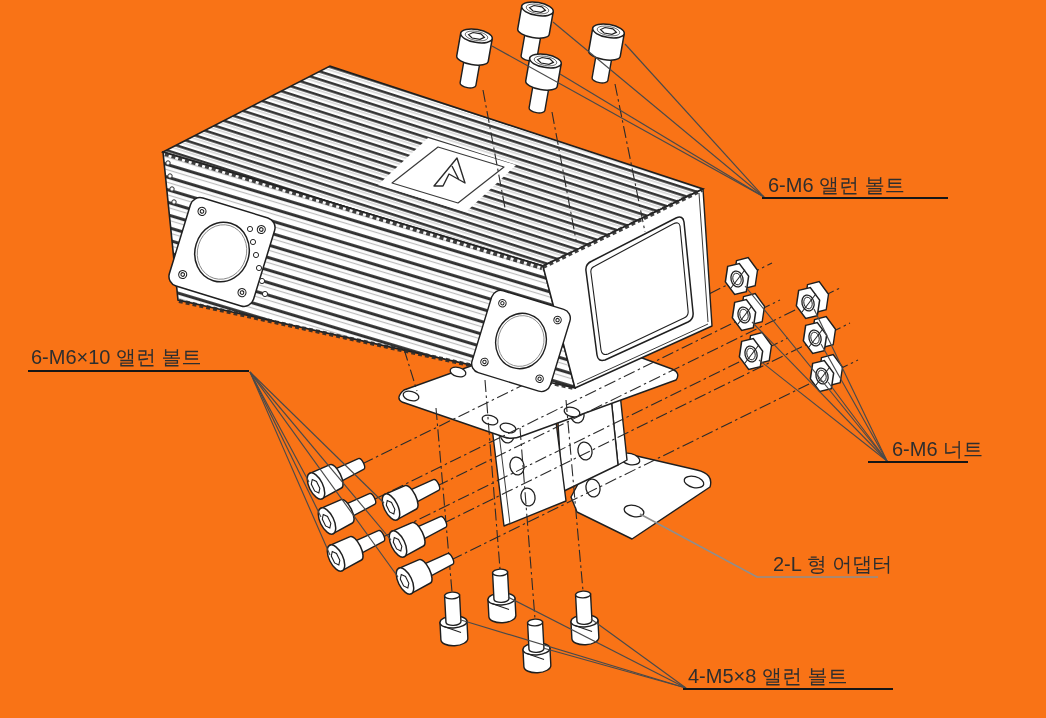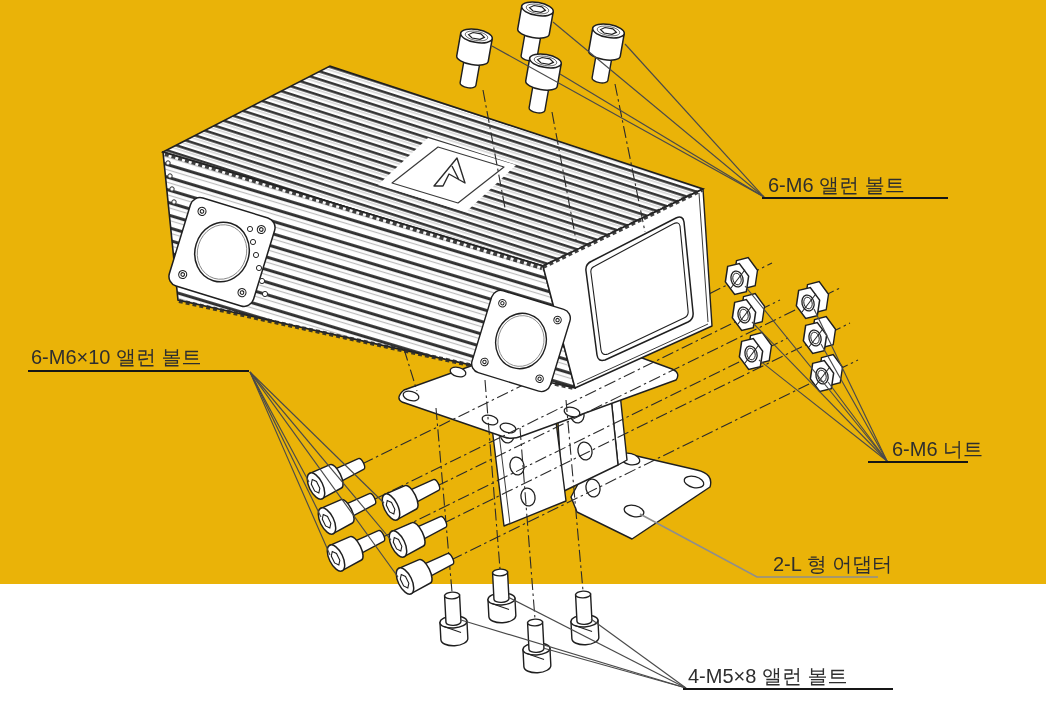--- a/index.html
+++ b/index.html
@@ -1,17 +1,17 @@
 <!DOCTYPE html>
 <html><head>
 <meta charset="utf-8">
 <style>
   html,body{margin:0;padding:0;background:#ffffff;}
   body{width:1046px;height:718px;overflow:hidden;font-family:"Liberation Sans","DejaVu Sans",sans-serif;}
-  #stage{position:relative;width:1046px;height:584px;background:#eab308;}
+  #stage{position:relative;width:1046px;height:718px;background:#f97316;}
   svg{display:block;}
   .callout-text{font-family:"Liberation Sans","DejaVu Sans",sans-serif;font-size:20px;font-weight:500;fill:#2e2e2e;}
   .ink{stroke:#1f1f1f;fill:none;}
   .part{fill:#ffffff;stroke:#1f1f1f;stroke-width:1.4;stroke-linejoin:round;}
   .leader{stroke:#4a4a4a;stroke-width:1.15;fill:none;}
   .underline{stroke:#161616;stroke-width:2.2;fill:none;}
   .centerline{stroke:#2b2b2b;stroke-width:1.1;fill:none;stroke-dasharray:12 3.5 2.5 3.5;}
   .serr{stroke:#2a2a2a;stroke-width:4;fill:none;stroke-dasharray:4 3;opacity:.9;}
   .thin{stroke:#3a3a3a;stroke-width:1;fill:none;}
 </style>

